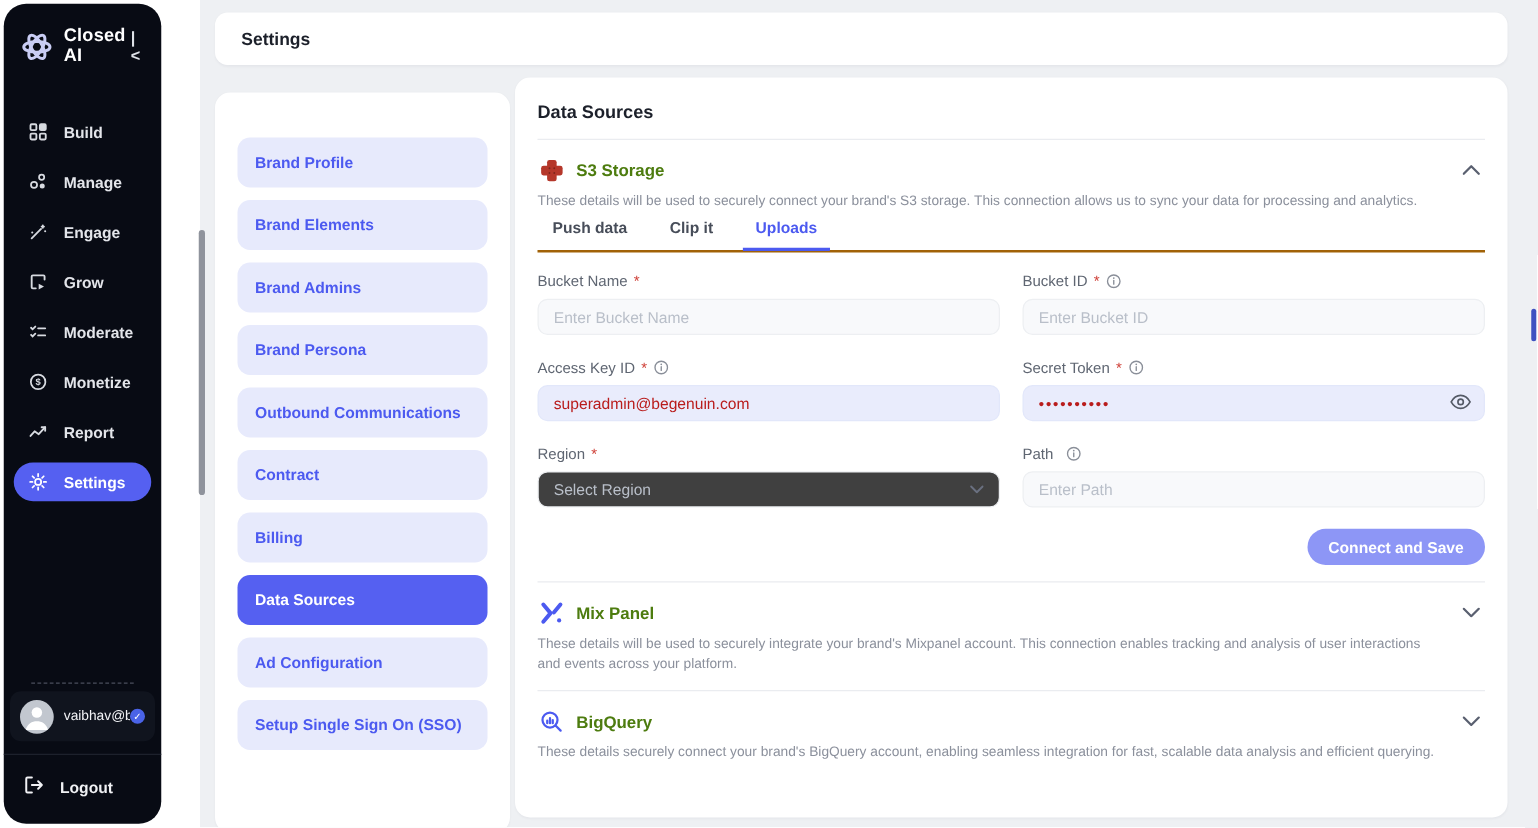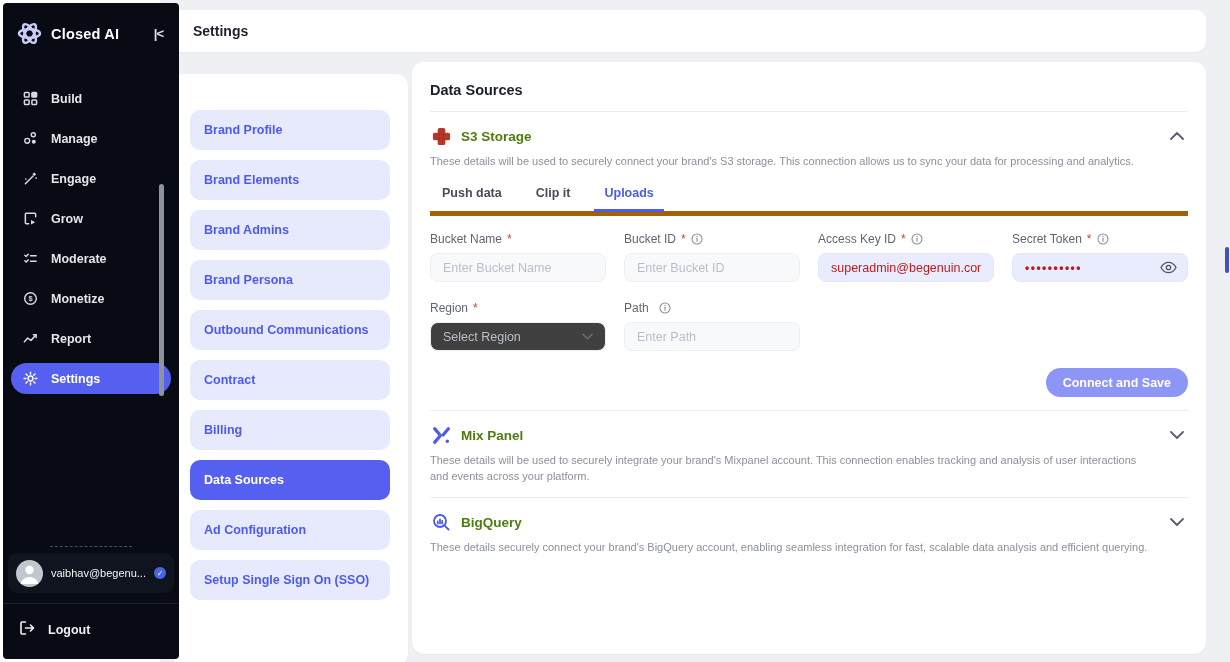--- a/index.html
+++ b/index.html
@@ -1,22 +1,22 @@
 <!DOCTYPE html>
 <html><head>
 <meta charset="utf-8">
 <style>
   * { margin:0; padding:0; box-sizing:border-box; }
   body { font-family:"Liberation Sans", sans-serif; background:#fff; }
   .app { position:relative; width:1230px; height:662px; background:#fff; overflow:hidden; }
   .main-bg { position:absolute; left:160px; top:0; right:0; bottom:0; background:#eef0f3; }
 
   
-  .sidebar { position:absolute; left:3px; top:3px; width:176px; height:656px;
-             background:#080b14; border-radius:4px; color:#e7e9ee; z-index:2; }
+  .sidebar { position:absolute; left:3px; top:3px; width:126px; height:656px;
+             background:#080b14; border-radius:18px; color:#e7e9ee; z-index:2; }
   .logo-row { display:flex; align-items:center; padding:17px 12px 10px 13px; }
   .logo-mark { width:27px; height:27px; flex:0 0 27px; }
   .brand-name { font-size:14.5px; font-weight:bold; color:#fff; margin-left:8px; flex:1; letter-spacing:.2px; }
   .collapse-btn { font-size:13px; font-weight:bold; color:#dfe2e8; cursor:pointer; padding:2px 4px; letter-spacing:-1px; }
   .nav { padding:26px 8px 0 8px; display:flex; flex-direction:column; gap:9px;justify-content:center; }
   .nav-item { display:flex; align-items:center; gap:12px; height:31px; padding:0 11px;
               border-radius:16px; font-size:12.5px; font-weight:bold; color:#e3e5ea; cursor:pointer; }
   .nav-item .nicon { width:17px; height:17px; display:flex; align-items:center; justify-content:center; }
   .nav-item.active { background:#5560f1; color:#fff; }
   .sb-bottom { position:absolute; left:0; right:0; bottom:0; }
@@ -55,25 +55,25 @@
   
   .panel { position:absolute; left:412px; top:62px; width:794px; height:592px; background:#fff;
            border-radius:12px; padding:20px 18px; box-shadow:0 1px 2px rgba(20,24,40,.04); overflow:hidden; }
   .panel-title { font-size:14.5px; font-weight:bold; color:#1c202a; }
   .hr { border-top:1px solid #eaecf0; margin-top:13px; }
   .sec-head { display:flex; align-items:center; margin-top:13px; }
   .sec-icon { width:22px; height:22px; flex:0 0 22px; display:flex; align-items:center; justify-content:center; }
   .sec-name { font-size:13.5px; font-weight:bold; color:#4d7c0f; margin-left:9px; flex:1; }
   .chev { cursor:pointer; padding:4px; display:flex; }
   .desc { font-size:11px; color:#8b909c; margin-top:6px; line-height:16px; padding-right:36px; }
-  .tabs { display:flex; gap:14px; margin-top:11px; border-bottom:5px solid #a16207; padding-left:2px; }
+  .tabs { display:flex; gap:14px; border-bottom:2px solid #a16207; padding-left:2px; }
   .tab { font-size:12.5px; font-weight:bold; color:#474d59; padding:6px 10px 9px 10px; cursor:pointer; }
   .tab.active { color:#4c5af0; border-bottom:3px solid #4c5af0; margin-bottom:-1px; border-radius:1px; }
 
-  .f-grid { display:grid; grid-template-columns:1fr 1fr 1fr 1fr; column-gap:18px; row-gap:19px; margin-top:16px; }
+  .f-grid { display:grid; grid-template-columns:1fr 1fr; column-gap:18px; row-gap:19px; margin-top:16px; }
   .flabel { font-size:12px; color:#5f6672; margin-bottom:7px; display:flex; align-items:center; gap:5px; }
   .req { color:#cf4038; }
   .inwrap { position:relative; }
   .finput { width:100%; height:29px; border:1px solid #edeff2; background:#f8f9fb; border-radius:8px;
             padding:0 12px; font-size:12.5px; color:#b91c1c; font-family:"Liberation Sans",sans-serif; outline:none; }
   .finput::placeholder { color:#b9bfc9; }
   .finput.filled { background:#e9ecfc; border-color:#e2e7fa; }
   .finput.token { letter-spacing:1.5px; font-weight:bold; font-size:12px; padding-right:36px; }
   .eye { position:absolute; right:11px; top:7px; cursor:pointer; }
   .fselect { height:29px; border:1px solid #edeff2; background:#404040; border-radius:8px; padding:0 12px;

